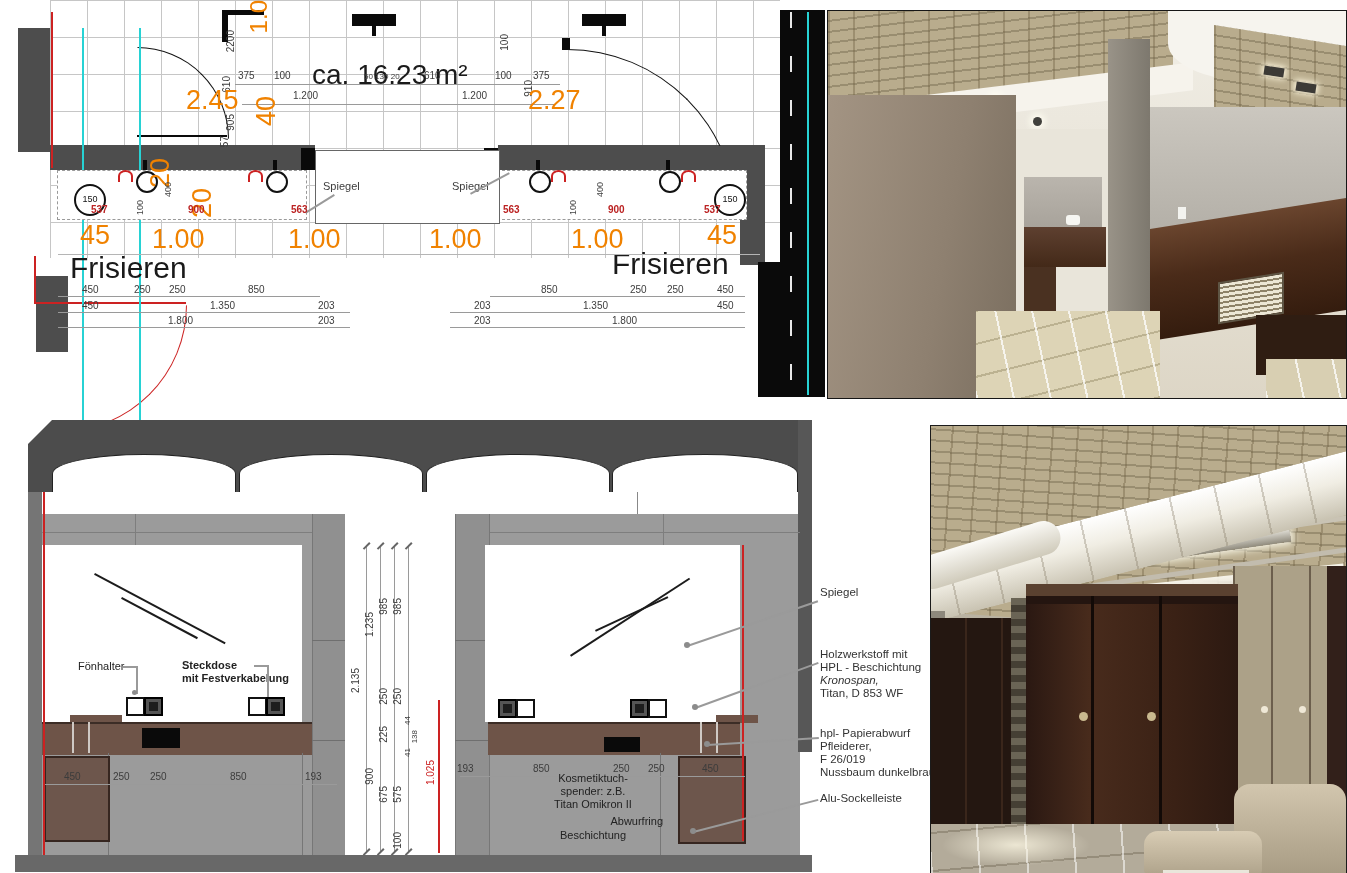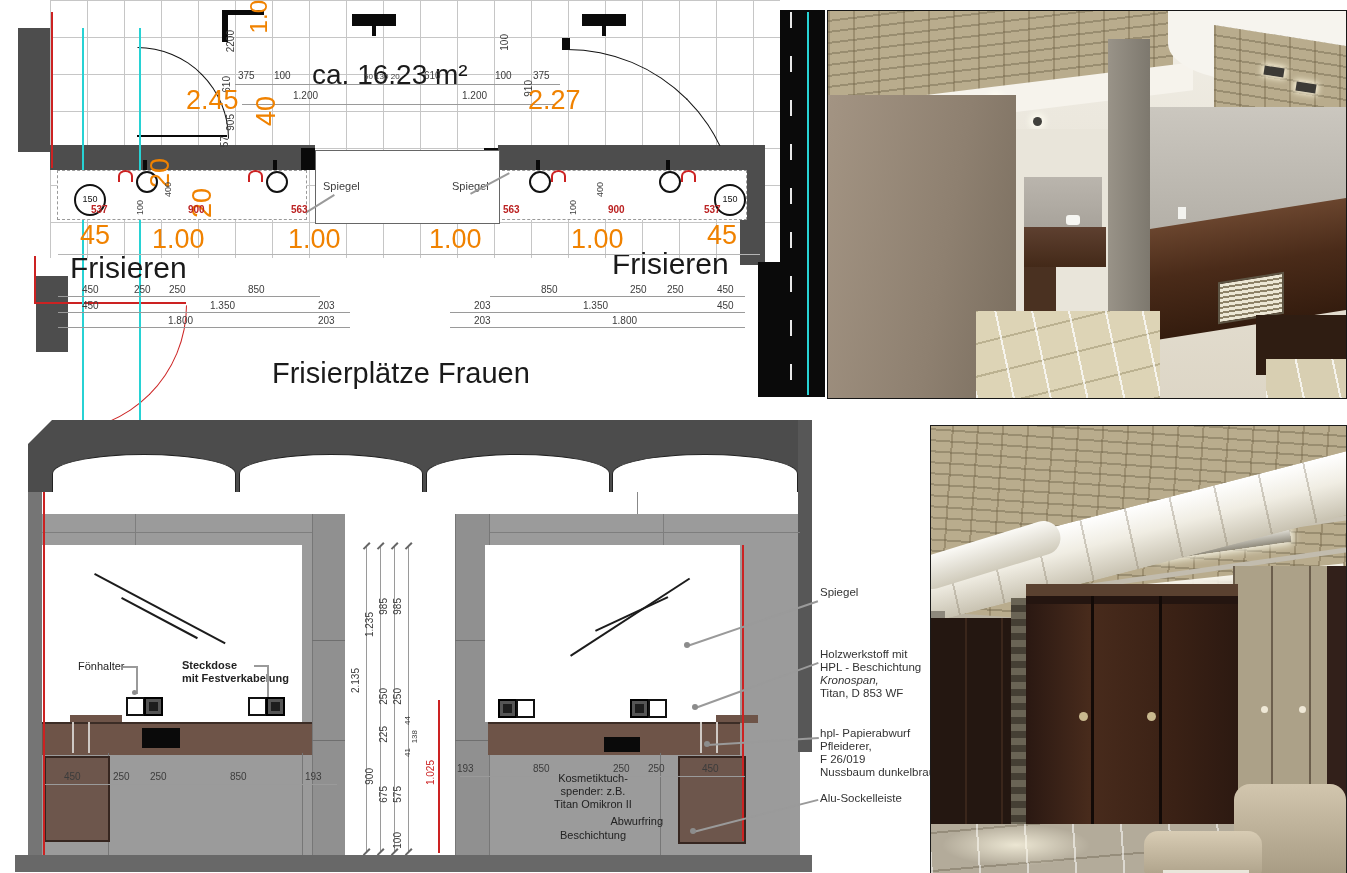--- a/index.html
+++ b/index.html
@@ -142,21 +142,20 @@
     <span class="txt dim redt" style="left:608px;top:205px;">900</span>
     <span class="txt dim redt" style="left:704px;top:205px;">537</span>
 
     <span class="txt vt" style="left:164px;top:182px;font-size:9px;color:#444;">400</span>
     <span class="txt vt" style="left:136px;top:200px;font-size:9px;color:#444;">100</span>
     <span class="txt vt" style="left:596px;top:182px;font-size:9px;color:#444;">400</span>
     <span class="txt vt" style="left:569px;top:200px;font-size:9px;color:#444;">100</span>
 
     <span class="txt" style="left:70px;top:252px;font-size:30px;">Frisieren</span>
     <span class="txt" style="left:612px;top:248px;font-size:30px;">Frisieren</span>
-    <span class="txt" style="left:272px;top:358px;font-size:29px;">Frisierplätze Frauen</span>
 
     <div class="line" style="left:58px;top:254px;width:702px;height:1px;background:#b5b5b5;"></div>
     <div class="line" style="left:58px;top:296px;width:262px;height:1px;"></div>
     <div class="line" style="left:58px;top:312px;width:292px;height:1px;"></div>
     <div class="line" style="left:58px;top:327px;width:292px;height:1px;"></div>
     <span class="txt dim" style="left:82px;top:285px;">450</span>
     <span class="txt dim" style="left:134px;top:285px;">250</span>
     <span class="txt dim" style="left:169px;top:285px;">250</span>
     <span class="txt dim" style="left:248px;top:285px;">850</span>
     <span class="txt dim" style="left:82px;top:301px;">450</span>

